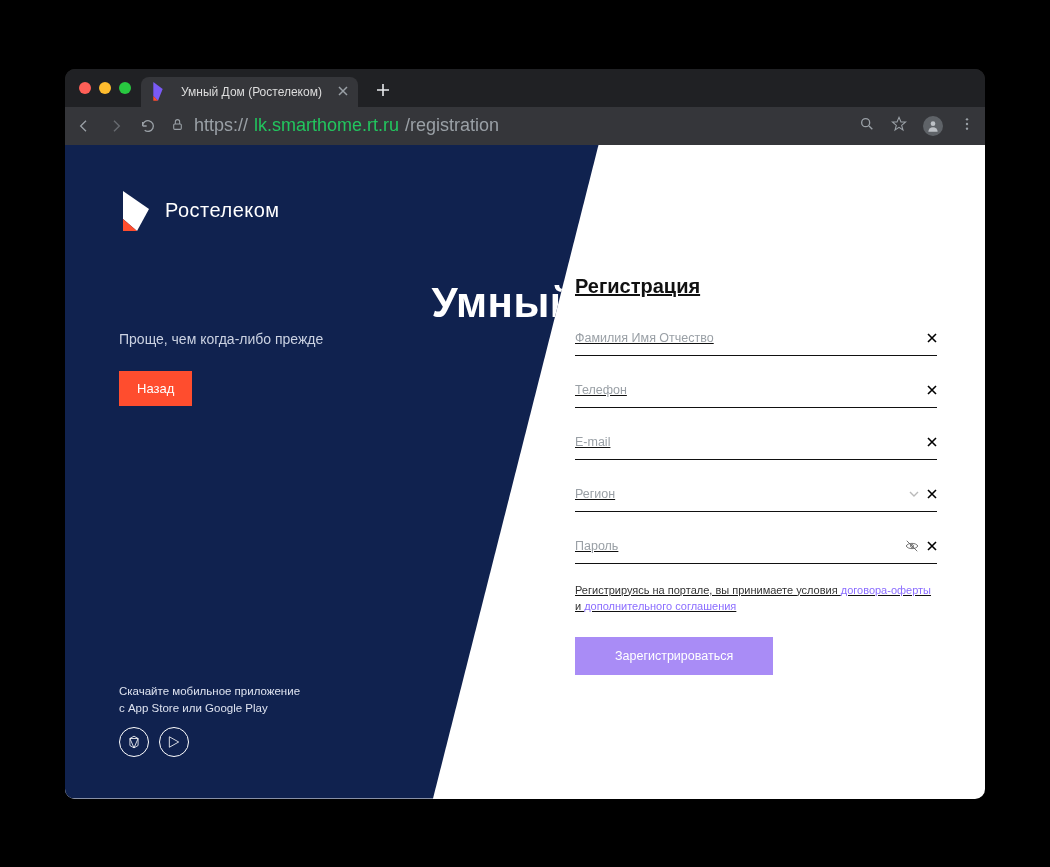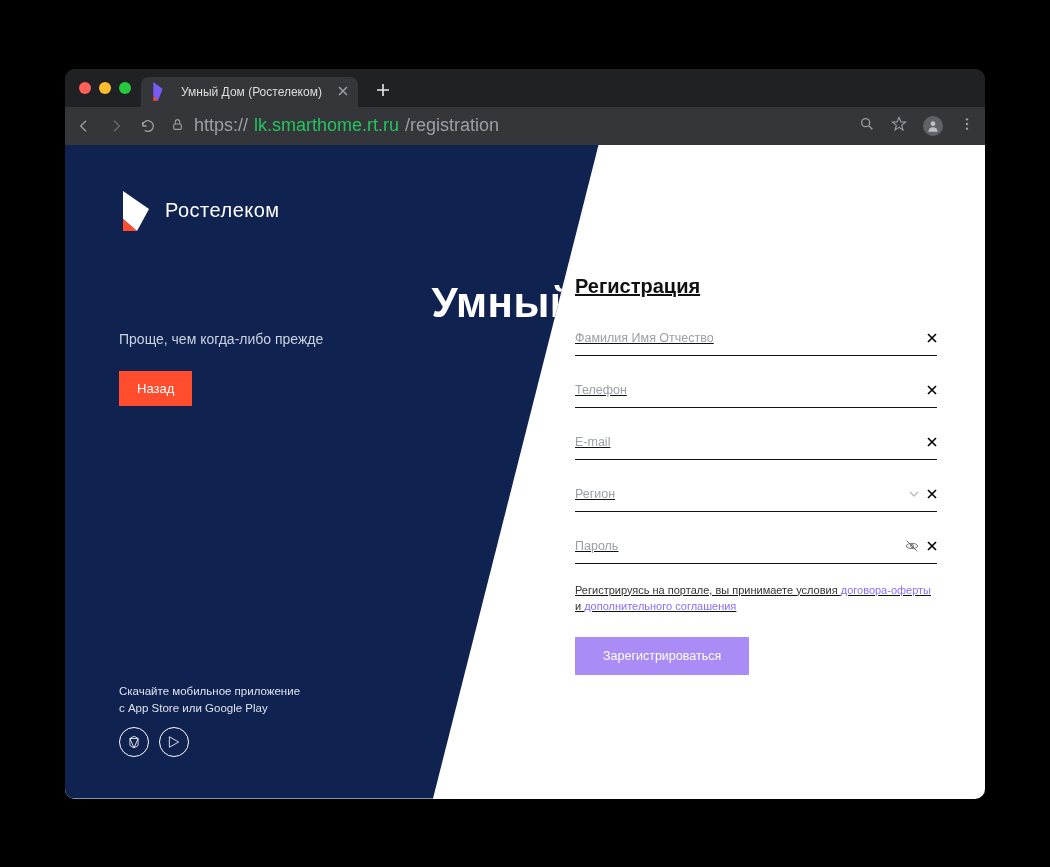--- a/index.html
+++ b/index.html
@@ -164,21 +164,21 @@
   .xicon svg { width: 10px; height: 10px; }
   .eyeicon svg { width: 14px; height: 14px; }
   .chevicon svg { width: 10px; height: 10px; opacity: 0.5; }
 
   .terms { font-size: 11px; color: #333; line-height: 1.5; margin-top: 4px; }
   .terms a { color: #8b6dff; text-decoration: none; }
   .submit-btn {
     background: #a98cf6;
     color: #fff;
     border: none;
-    padding: 12px 28px;
+    padding: 12px 40px;
     font-size: 12.5px;
     margin-top: 22px;
     cursor: pointer;
   }
 </style>
 </head>
 <body>
 
 <div class="window">
 

